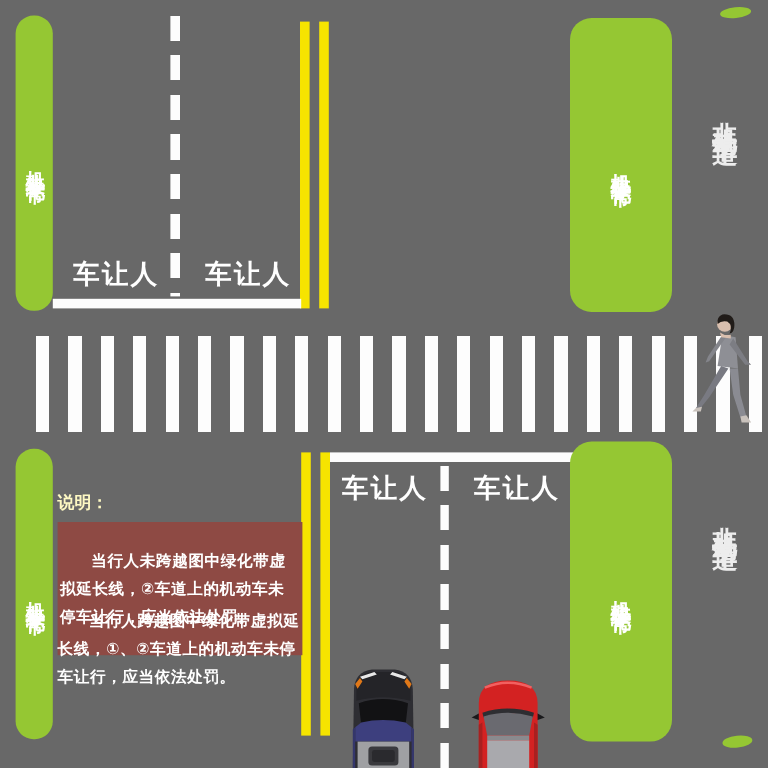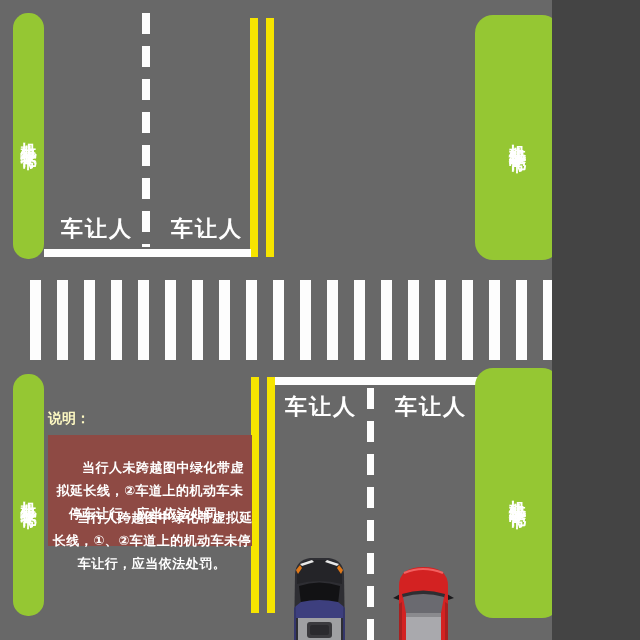--- a/index.html
+++ b/index.html
@@ -1,24 +1,23 @@
 <!DOCTYPE html>
 <html style="--road: #686868; --green: #95C733; --yellow: #F6E400; --highlight: #8E4A44; --mark: #FDFDFD; --text_light: #EDEDED;"><head>
 <meta charset="utf-8">
 <style>
   :root{
     --road:#686868; --green:#95C733; --yellow:#F6E400;
     --highlight:#8E4A44; --mark:#FDFDFD; --text_light:#EDEDED;
   }
   html,body{margin:0;padding:0;background:#444;}
   #canvas{
-    position:relative;width:552px;height:640px;overflow:hidden;
+    position:relative;width:640px;height:640px;overflow:hidden;
     background:var(--road);
     font-family:"Liberation Sans","DejaVu Sans",sans-serif;
-    text-align:center;
   }
   .abs{position:absolute;}
   
   #zebra{left:30px;top:280px;width:606px;height:80px;
     background:repeating-linear-gradient(90deg,var(--mark) 0 11px,transparent 11px 27px);}
   .dash-v{background:repeating-linear-gradient(180deg,var(--mark) 0 21px,transparent 21px 33px);}
   #dash-top{left:142px;top:13px;width:8px;height:234px;}
   #dash-bottom{left:367px;top:388px;width:7px;height:252px;}
   .yellow-line{background:var(--yellow);width:8px;}
   #yl-t1{left:250px;top:18px;height:239px;}

